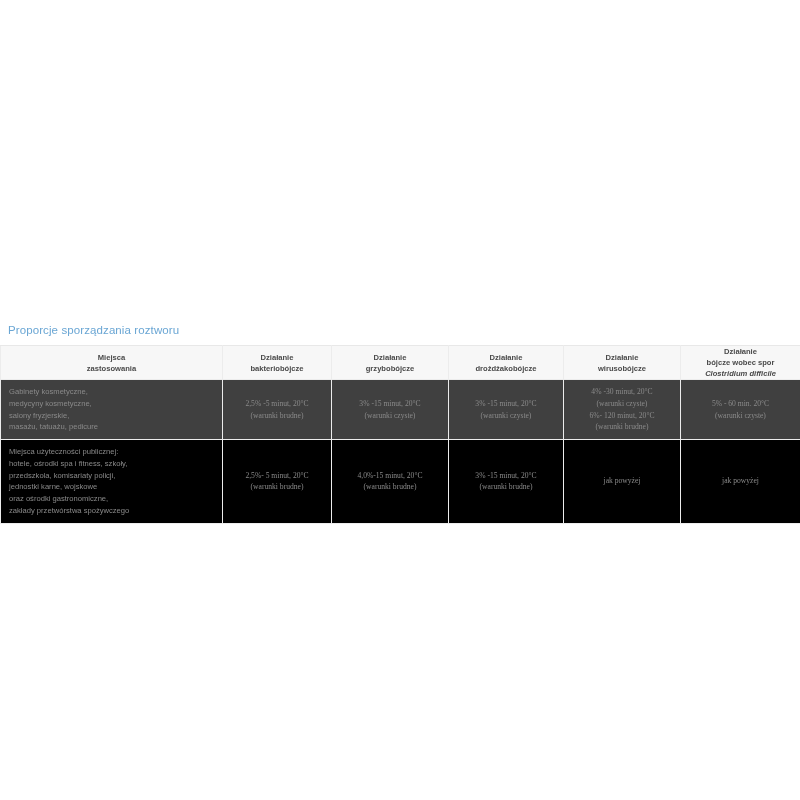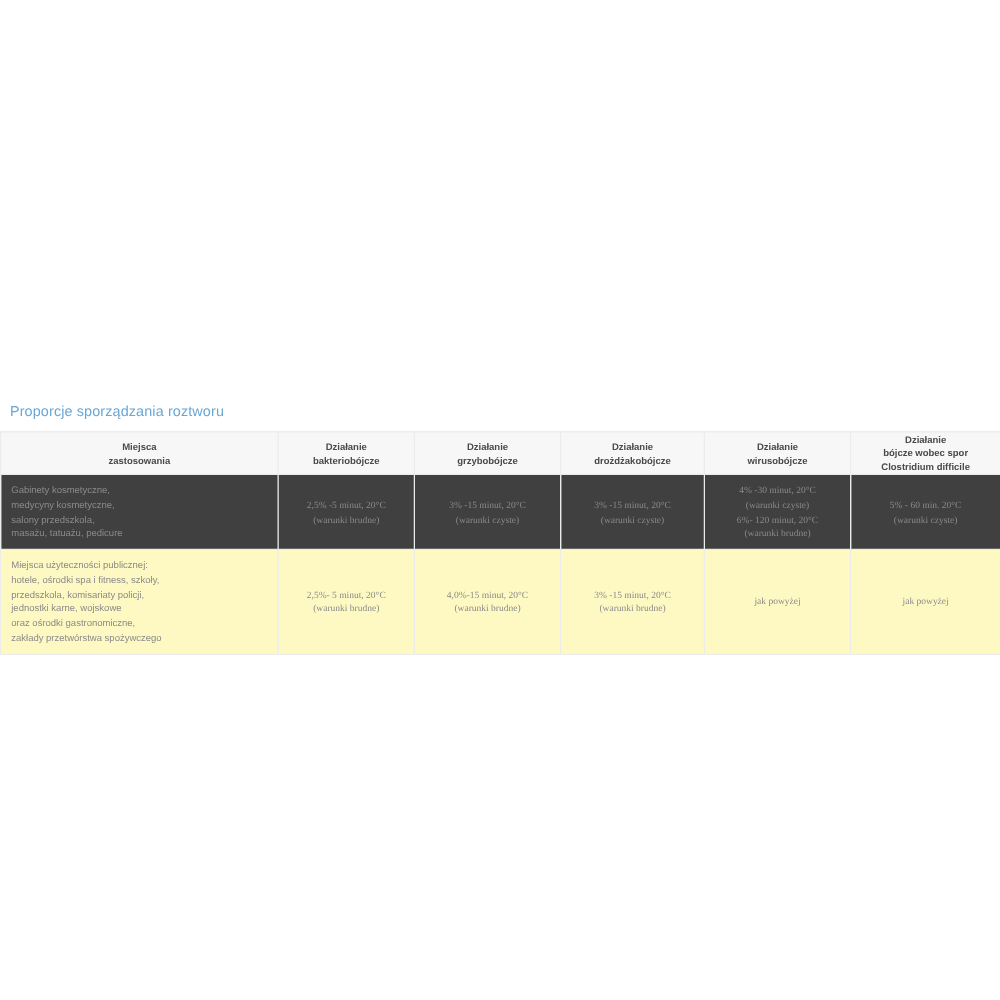--- a/index.html
+++ b/index.html
@@ -75,24 +75,24 @@
     font-size: 7.6px;
     font-weight: bold;
     color: #4a4a4a;
     text-align: center;
     height: 32px;
     line-height: 1.45;
     padding: 2px 4px;
   }
 
   thead th .hl { display: block; white-space: nowrap; }
-  thead th .hl.italic { font-weight: bold; }
+  thead th .hl.italic { font-style: italic; font-weight: bold; }
 
   tbody tr.row-odd { background: #404040; }
-  tbody tr.row-even { background: #fef9c3; }
+  tbody tr.row-even { background: #000000; }
 
   tbody td {
     border-bottom: 1px solid #ececec;
     font-size: 7.6px;
     color: #8a8a8a;
     line-height: 1.55;
   }
 
   tbody td.places {
     text-align: left;
@@ -154,21 +154,21 @@
             <span class="hl">bójcze wobec spor</span>
             <span class="hl italic">Clostridium difficile</span>
           </th>
         </tr>
       </thead>
       <tbody>
         <tr class="row-odd">
           <td class="places">
             <span class="pl">Gabinety kosmetyczne,</span>
             <span class="pl">medycyny kosmetyczne,</span>
-            <span class="pl">salony przedszkola,</span>
+            <span class="pl">salony fryzjerskie,</span>
             <span class="pl">masażu, tatuażu, pedicure</span>
           </td>
           <td class="val">
             <span class="vl">2,5% -5 minut, 20°C</span>
             <span class="vl">(warunki brudne)</span>
           </td>
           <td class="val">
             <span class="vl">3% -15 minut, 20°C</span>
             <span class="vl">(warunki czyste)</span>
           </td>

